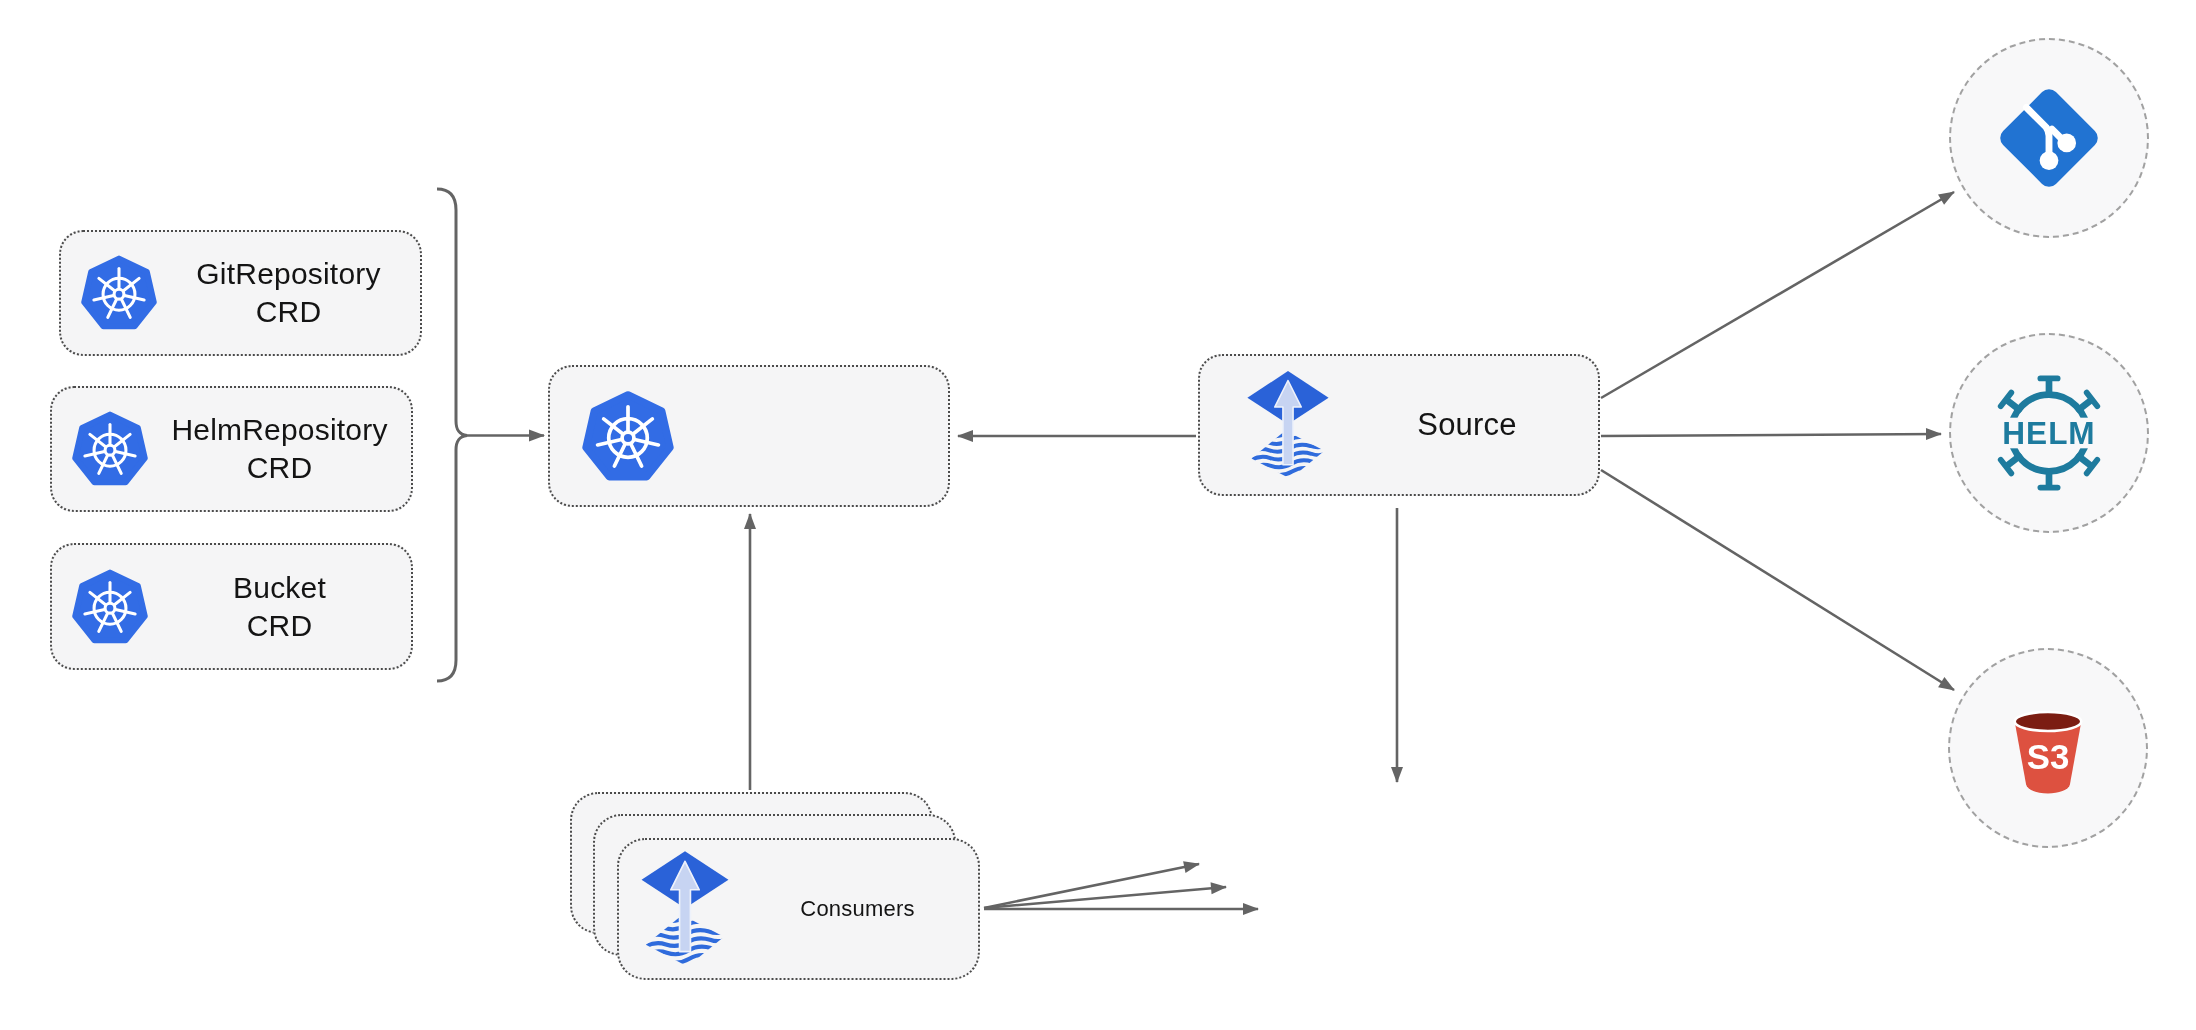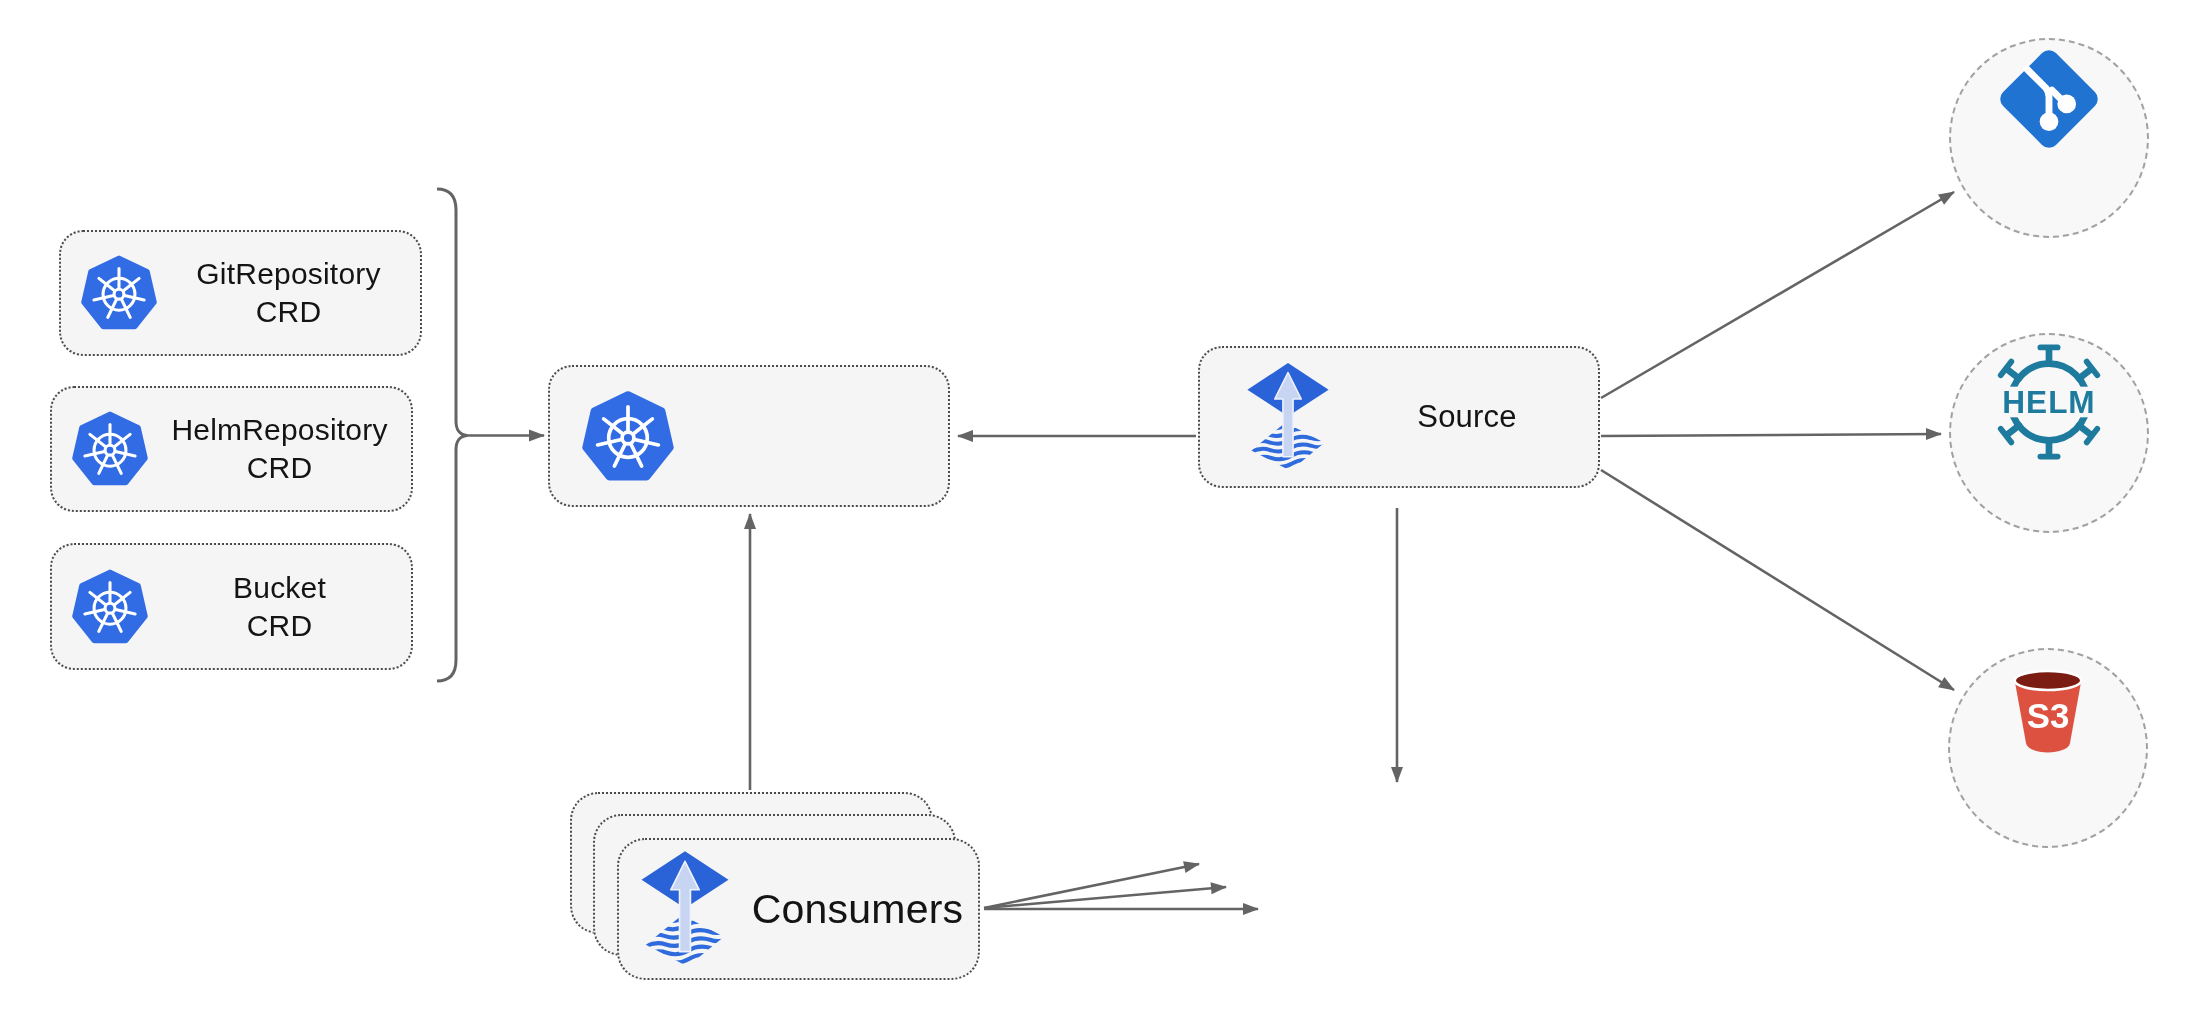--- a/index.html
+++ b/index.html
@@ -17,21 +17,21 @@
   .node .icon-wrap { flex:0 0 auto; display:flex; align-items:center; justify-content:center; }
   .node .lbl {
     flex:1 1 auto; text-align:center; font-size:30px; line-height:38px;
     color:#141414; letter-spacing:0.2px;
   }
   .lbl .l2 { display:block; }
   .stackbox { position:absolute; }
   .circle-node {
     position:absolute; width:200px; height:200px; border-radius:50%;
     background:#f8f8f9; border:2px dashed #a1a1a1;
-    display:flex; justify-content:center;text-decoration:underline;
+    display:flex; align-items:center; justify-content:center;text-decoration:underline;
   }
   svg { display:block; }
   #connectors { position:absolute; left:0; top:0; z-index:6; pointer-events:none; }
 </style>
 </head>
 <body>
 
 <div class="canvas">
 
   <svg width="0" height="0" style="position:absolute" aria-hidden="true">
@@ -147,39 +147,39 @@
   </div>
 
   <div class="node" style="left:548px; top:365px; width:402px; height:142px;">
     <span class="icon-wrap" style="padding-left:32px;">
       <svg width="92" height="95" viewBox="0 0 124 124">
           <use href="#k8s-icon"></use>
         </svg>
     </span>
   </div>
 
-  <div class="node" style="left:1198px; top:346px; width:402px; height:142px;">
+  <div class="node" style="left:1198px; top:354px; width:402px; height:142px;">
     <span class="icon-wrap" style="padding-left:40px;">
       <svg width="96" height="114" viewBox="0 0 120 146">
           <use href="#flux-icon"></use>
         </svg>
     </span>
     <span class="lbl" style="font-size:31px; line-height:40px;"><span>Source</span></span>
   </div>
 
   <div class="stackbox" style="left:570px; top:792px; width:412px; height:190px;">
     <div class="node" style="left:0; top:0; width:363px; height:142px; border-radius:28px;"></div>
     <div class="node" style="left:23px; top:22px; width:363px; height:142px; border-radius:28px;"></div>
     <div class="node" style="left:47px; top:46px; width:363px; height:142px; border-radius:28px;">
       <span class="icon-wrap" style="padding-left:14px;">
         <svg width="104" height="122" viewBox="0 0 120 146">
             <use href="#flux-icon"></use>
           </svg>
       </span>
-      <span class="lbl" style="font-size:41px;">Consumers</span>
+      <span class="lbl" style="font-size:22px;">Consumers</span>
     </div>
   </div>
 
 
   <div class="circle-node" style="left:1949px; top:38px;">
     <span>
       <svg width="118" height="118" viewBox="0 0 120 120">
           <use href="#git-icon-def"></use>
         </svg>
     </span>

